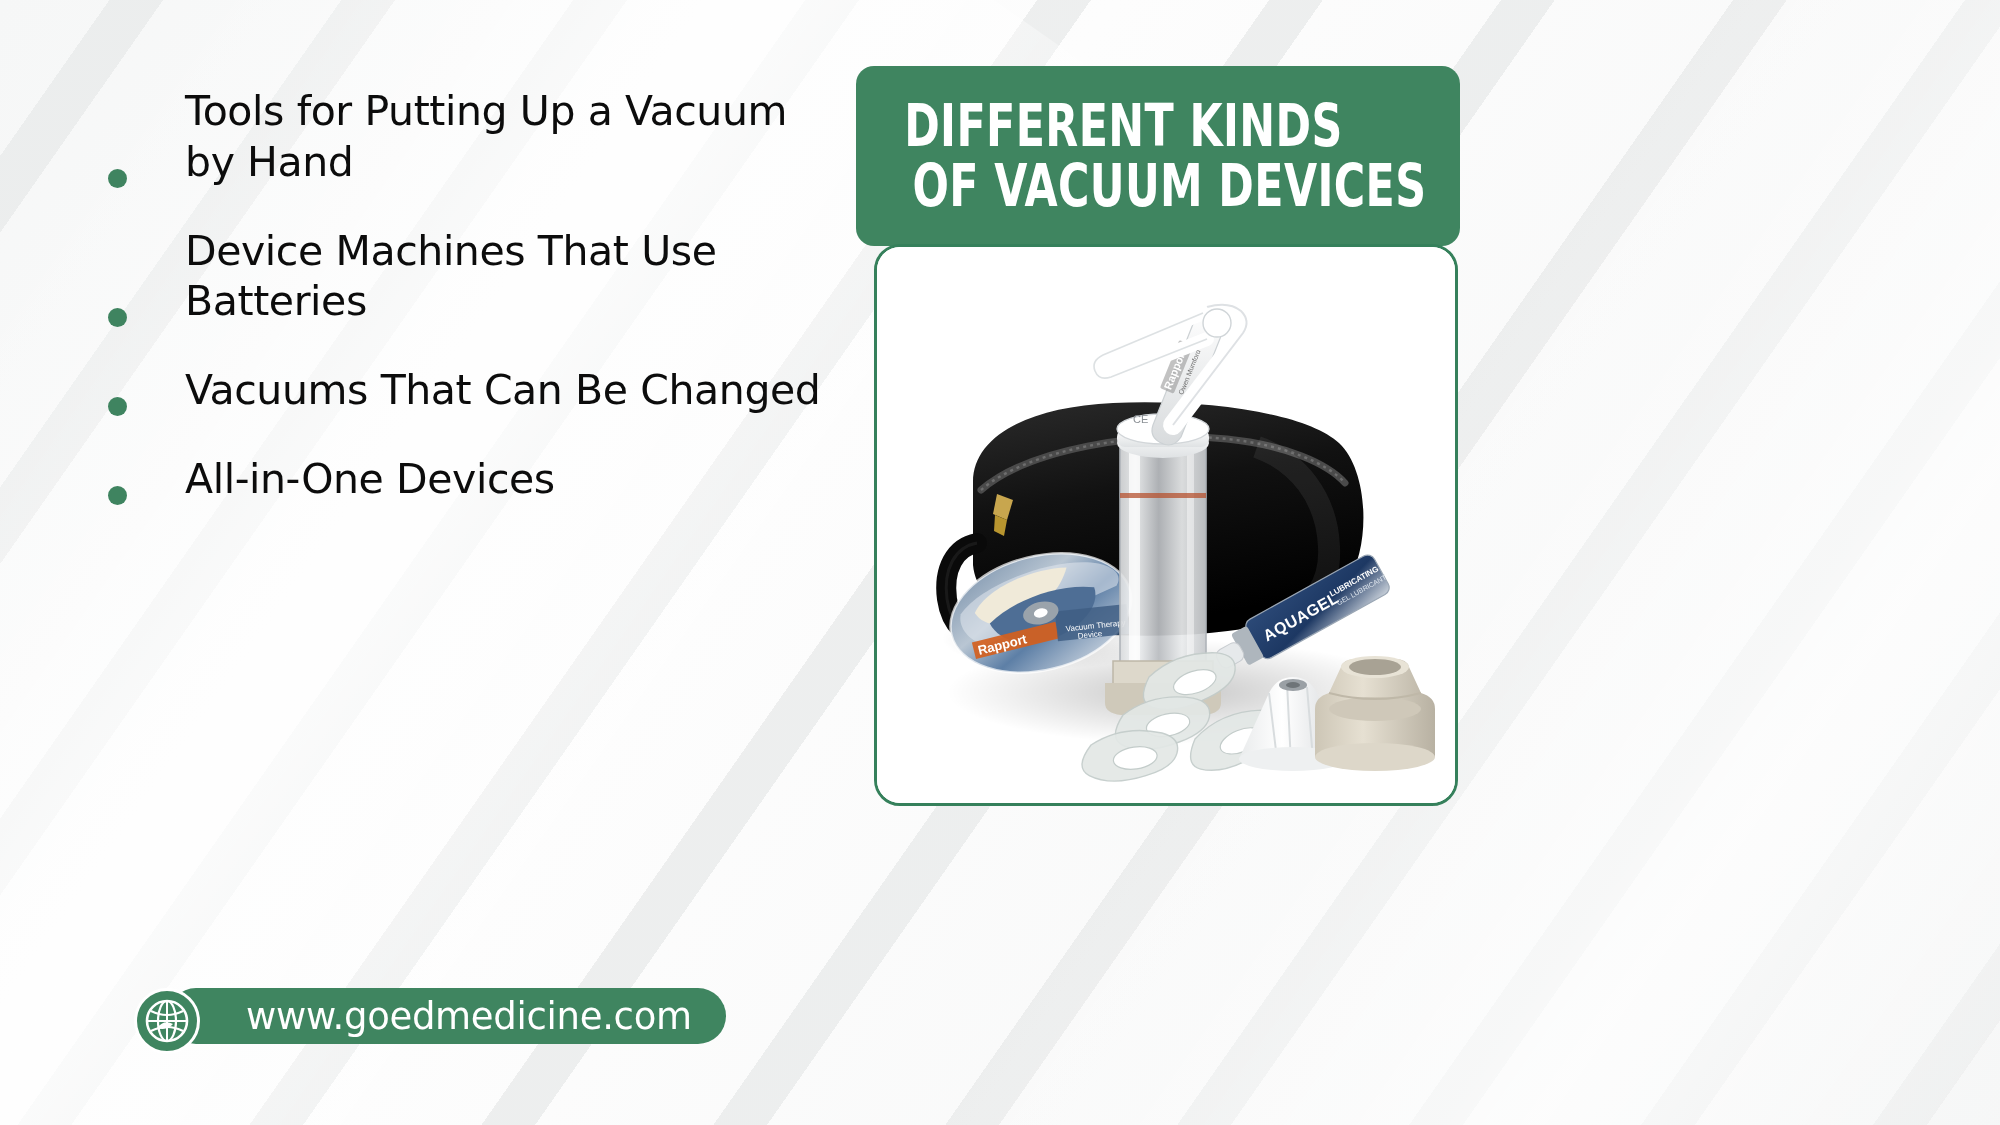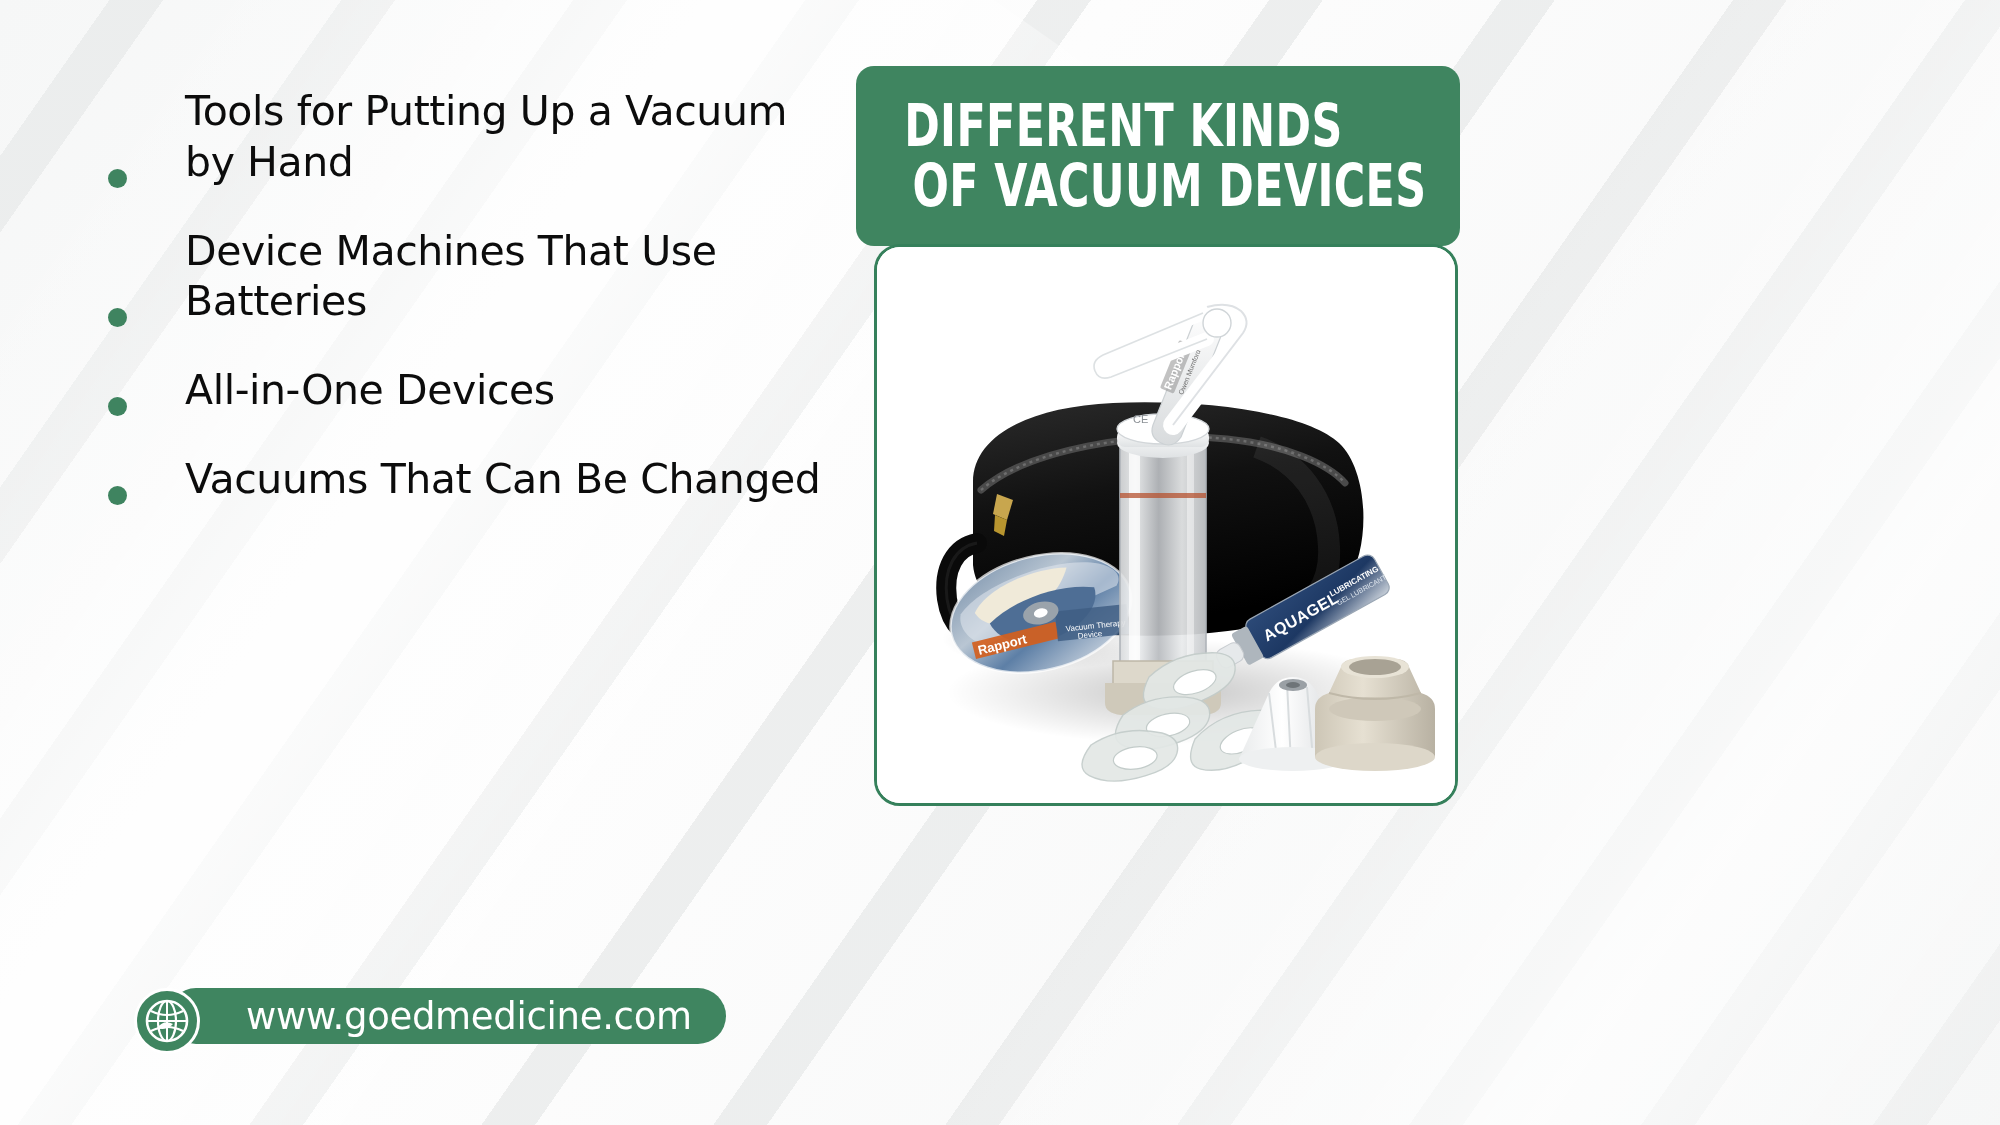--- a/index.html
+++ b/index.html
@@ -187,26 +187,26 @@
     </div>
 
 
     <div class="bullet-item">
       <span class="bullet-dot"></span>
       <span class="bullet-text">Device Machines That Use Batteries</span>
     </div>
 
     <div class="bullet-item">
       <span class="bullet-dot"></span>
-      <span class="bullet-text">All-in-One Devices</span>
+      <span class="bullet-text">Vacuums That Can Be Changed</span>
     </div>
 
     <div class="bullet-item">
       <span class="bullet-dot"></span>
-      <span class="bullet-text">Vacuums That Can Be Changed</span>
+      <span class="bullet-text">All-in-One Devices</span>
     </div>
 
   </div>
 
   <div id="title-banner">
     <div class="title-line">DIFFERENT KINDS</div>
     <div class="title-line">OF VACUUM DEVICES</div>
   </div>
 
   <div id="image-panel">

